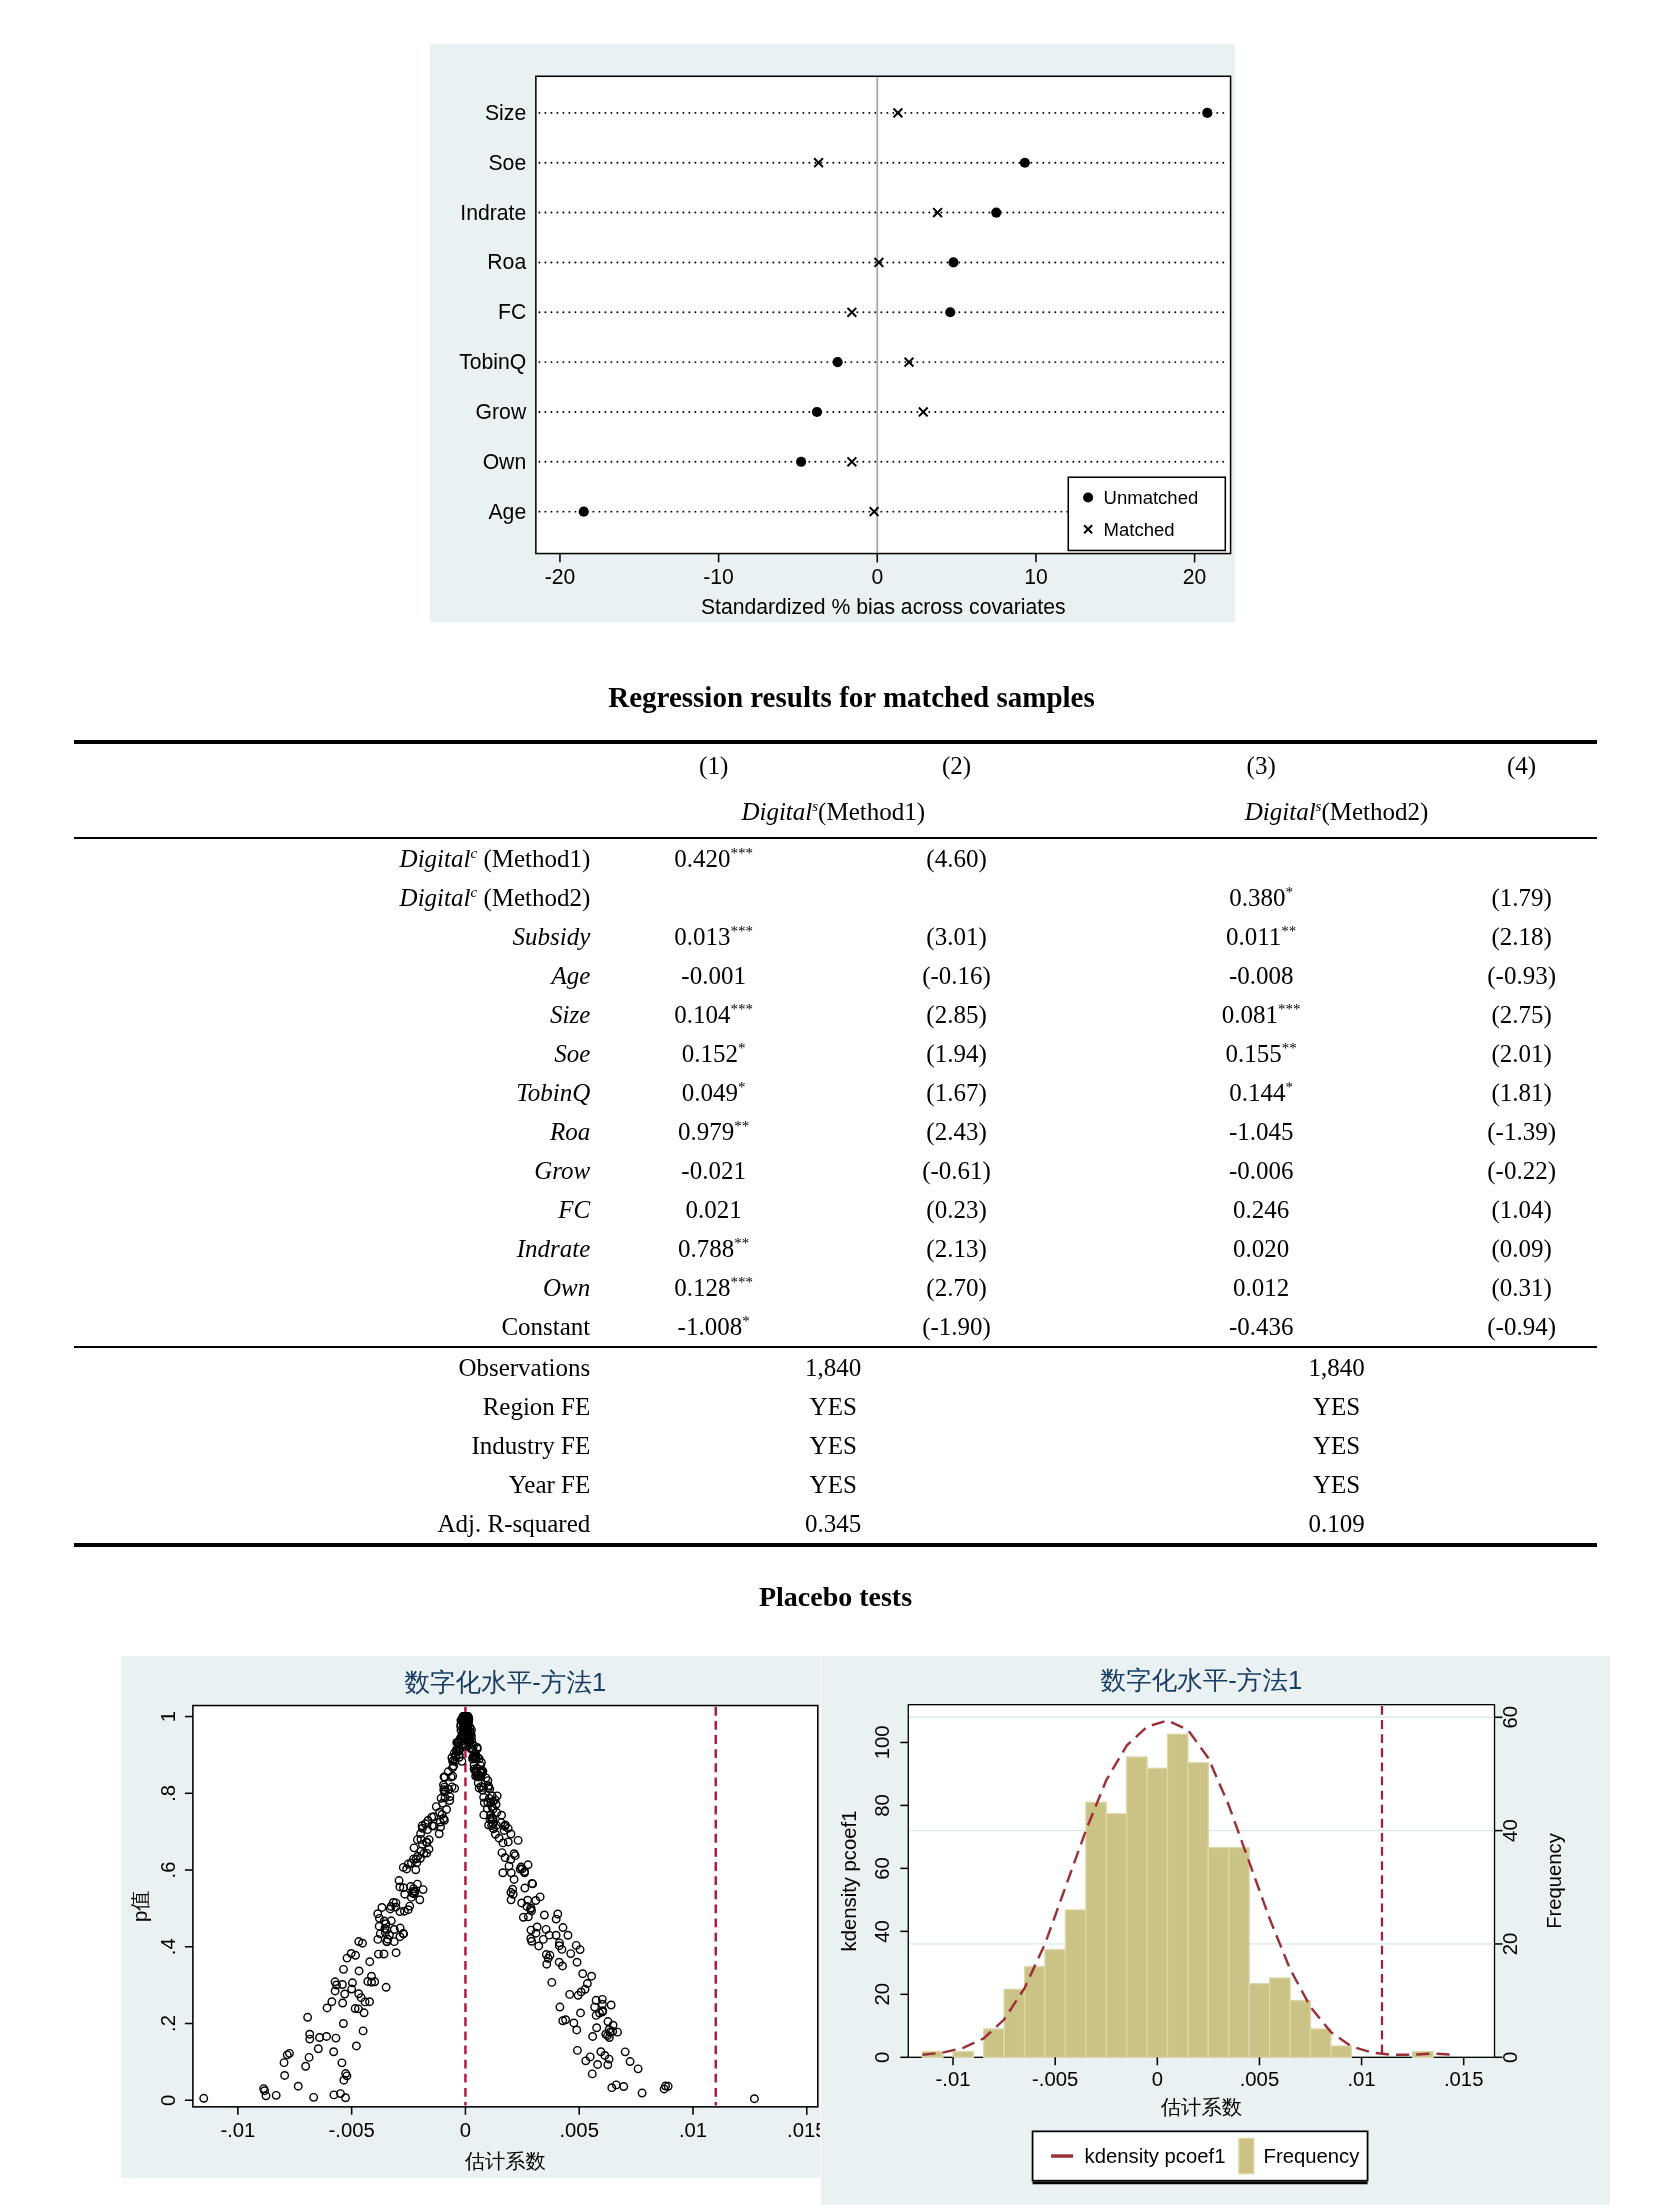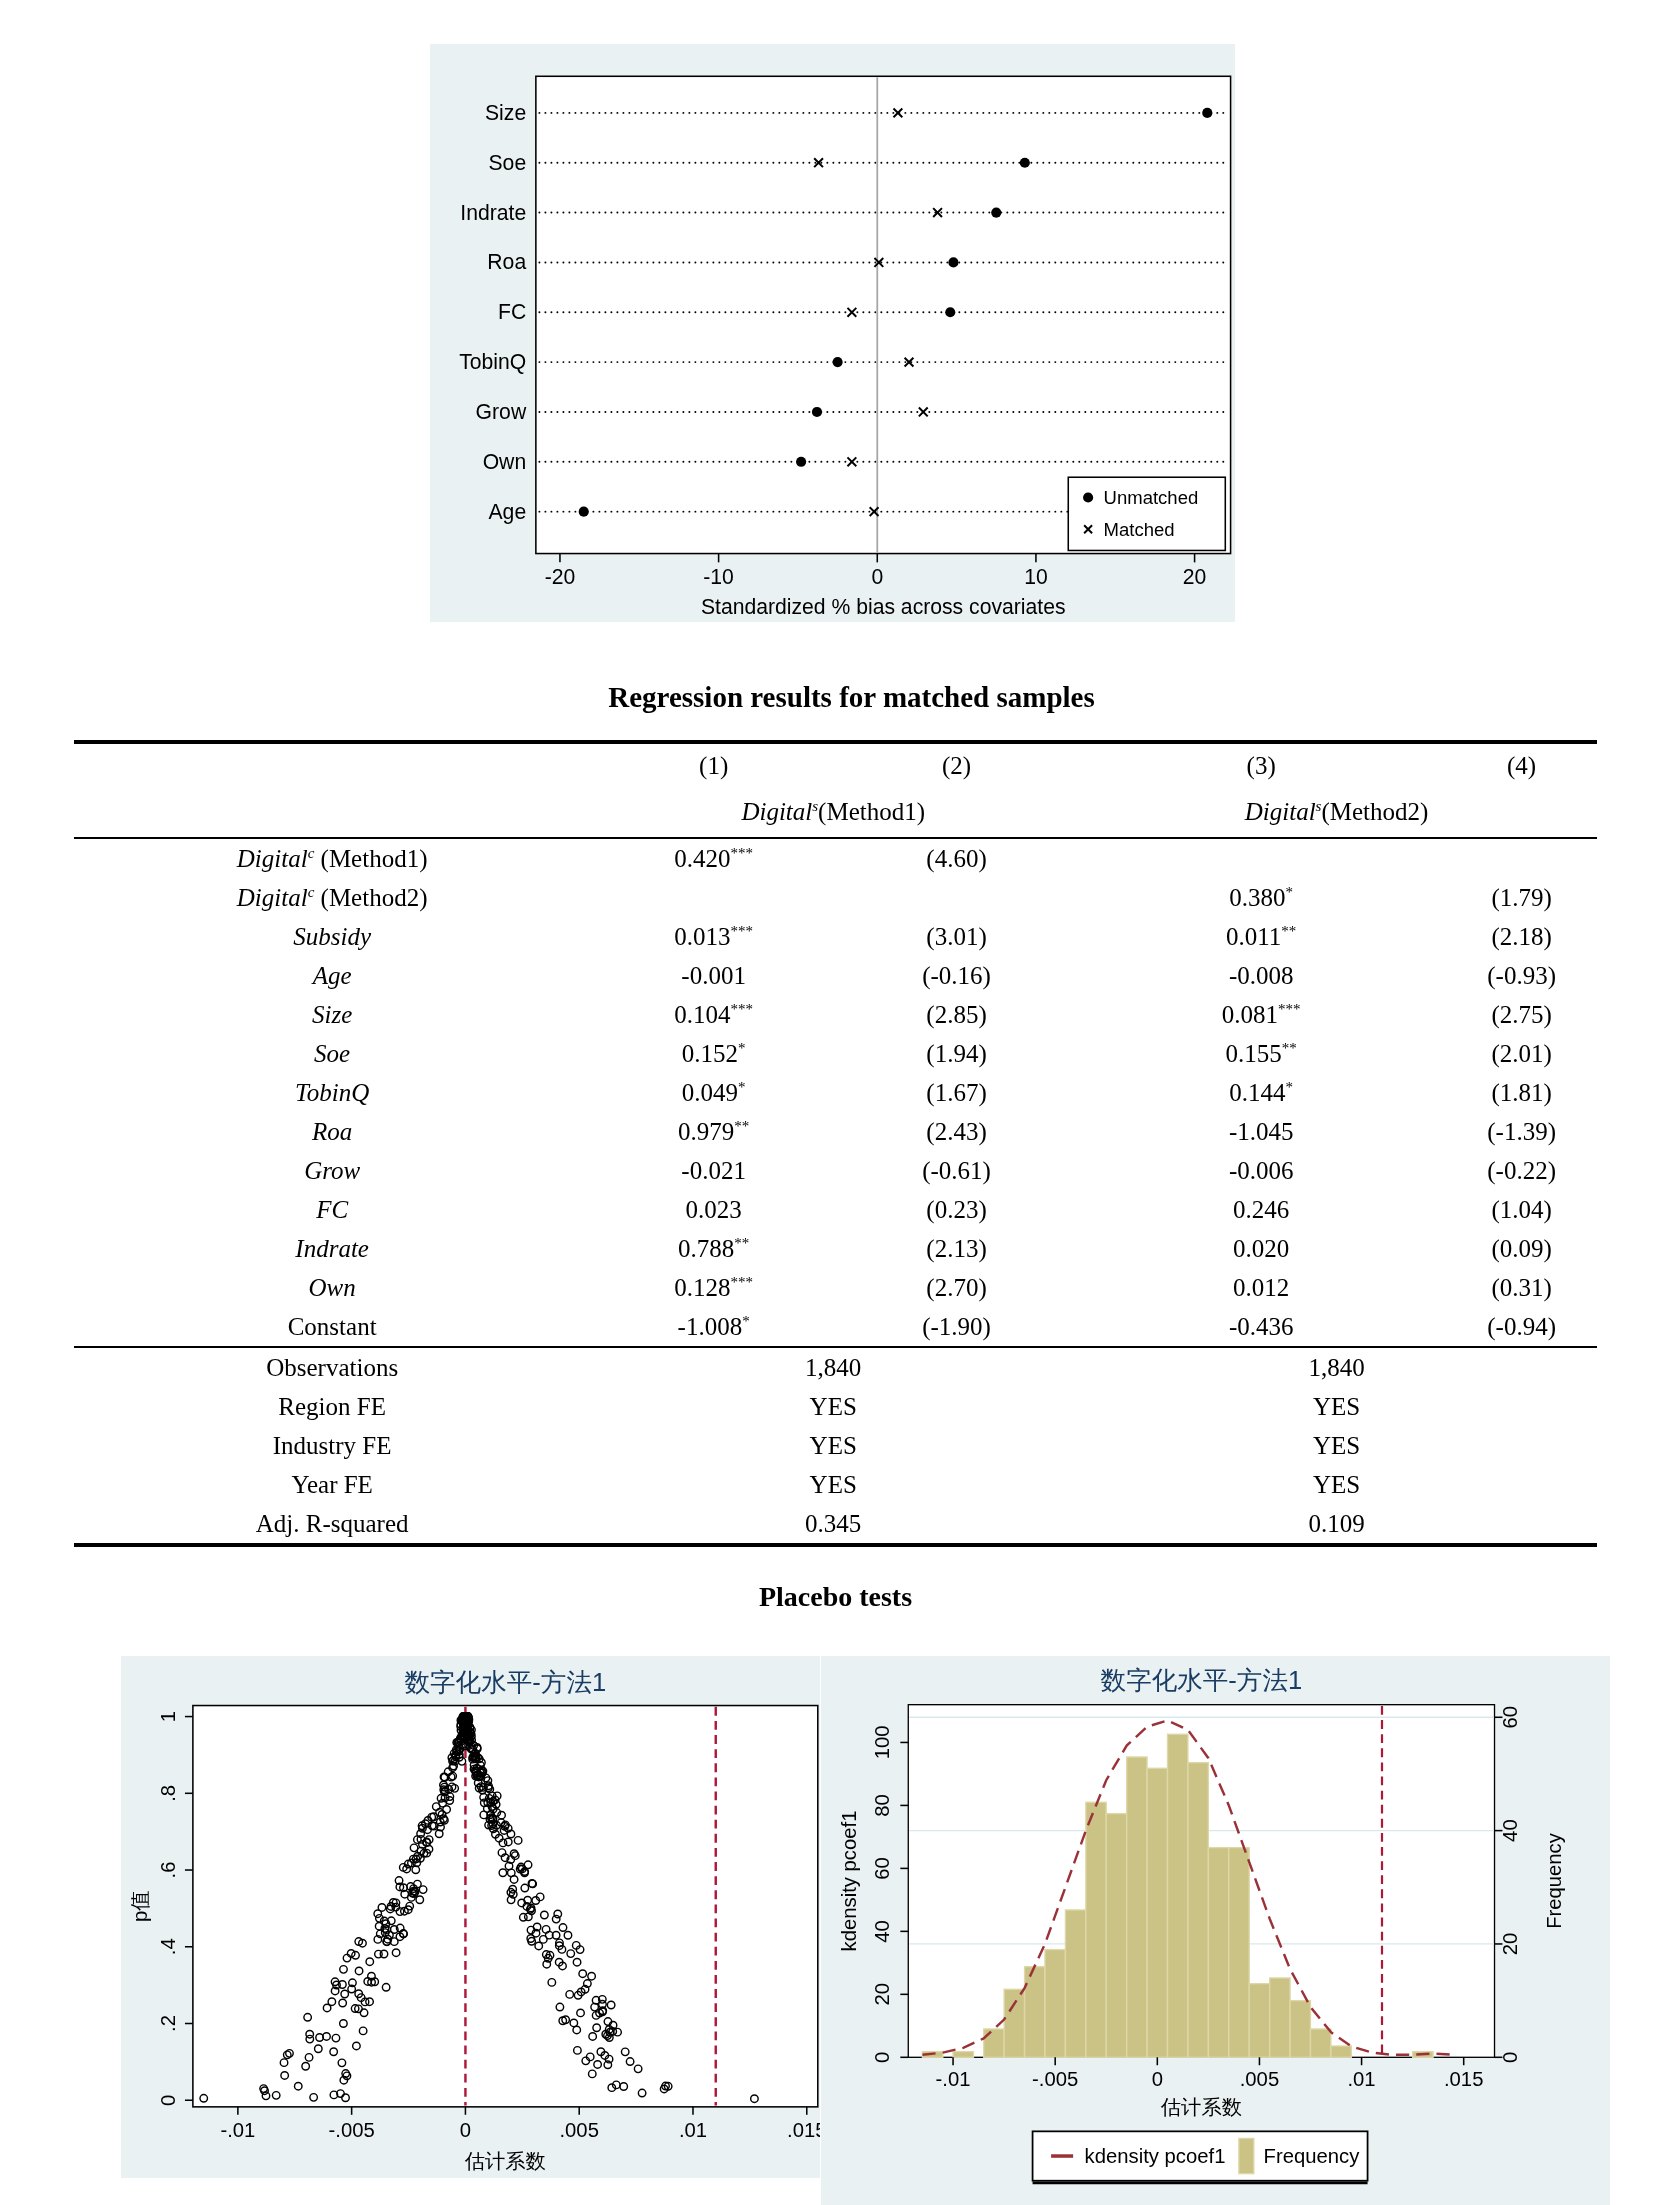--- a/index.html
+++ b/index.html
@@ -20,21 +20,21 @@
   table.reg{width:100%;border-collapse:collapse;border-top:4.9px solid #000;
     border-bottom:4.9px solid #000;font-family:"Liberation Serif",serif;font-size:25px;color:#000;}
   table.reg td{padding:0;vertical-align:middle;line-height:1.0;}
   tr.hnum td{height:42px;text-align:center;}
   tr.hgrp td{height:51px;text-align:center;border-bottom:2.6px solid #000;}
   tr.body td{height:39px;}
   tr.body td.val{text-align:center;margin-top:27px;}
   tr.body.last td{border-bottom:2.6px solid #000;}
   tr.foot td{height:39px;}
   tr.foot td.val{text-align:center;}
-  td.lbl{text-align:center;padding-left:3.5px;}
+  td.lbl{text-align:right;padding-left:3.5px;}
   .iv{font-style:italic;}
   sup{font-size:60%;vertical-align:super;line-height:0;}
 </style>
 </head>
 <body>
 
 <div id="bias-chart" class="chartbox" style="left:430px;top:44px;width:805px;height:578px;background:#eaf1f2;"><svg width="805" height="578" viewBox="0 0 1825 1310">
       <rect x="240" y="73" width="1575" height="1082" fill="#ffffff" stroke="#000" stroke-width="3.5"></rect>
       <line x1="248" y1="156" x2="1807" y2="156" stroke="#000" stroke-width="4.4" stroke-linecap="round" stroke-dasharray="0.1 13.5"></line>
       <text x="218" y="172" text-anchor="end" class="ct">Size</text>
@@ -175,21 +175,21 @@
         </tr>
         <tr class="body">
           <td class="lbl"><span class="iv">Grow</span></td>
           <td class="val">-0.021</td>
           <td class="val">(-0.61)</td>
           <td class="val">-0.006</td>
           <td class="val">(-0.22)</td>
         </tr>
         <tr class="body">
           <td class="lbl"><span class="iv">FC</span></td>
-          <td class="val">0.023</td>
+          <td class="val">0.021</td>
           <td class="val">(0.23)</td>
           <td class="val">0.246</td>
           <td class="val">(1.04)</td>
         </tr>
         <tr class="body">
           <td class="lbl"><span class="iv">Indrate</span></td>
           <td class="val">0.788<sup>**</sup></td>
           <td class="val">(2.13)</td>
           <td class="val">0.020</td>
           <td class="val">(0.09)</td>

